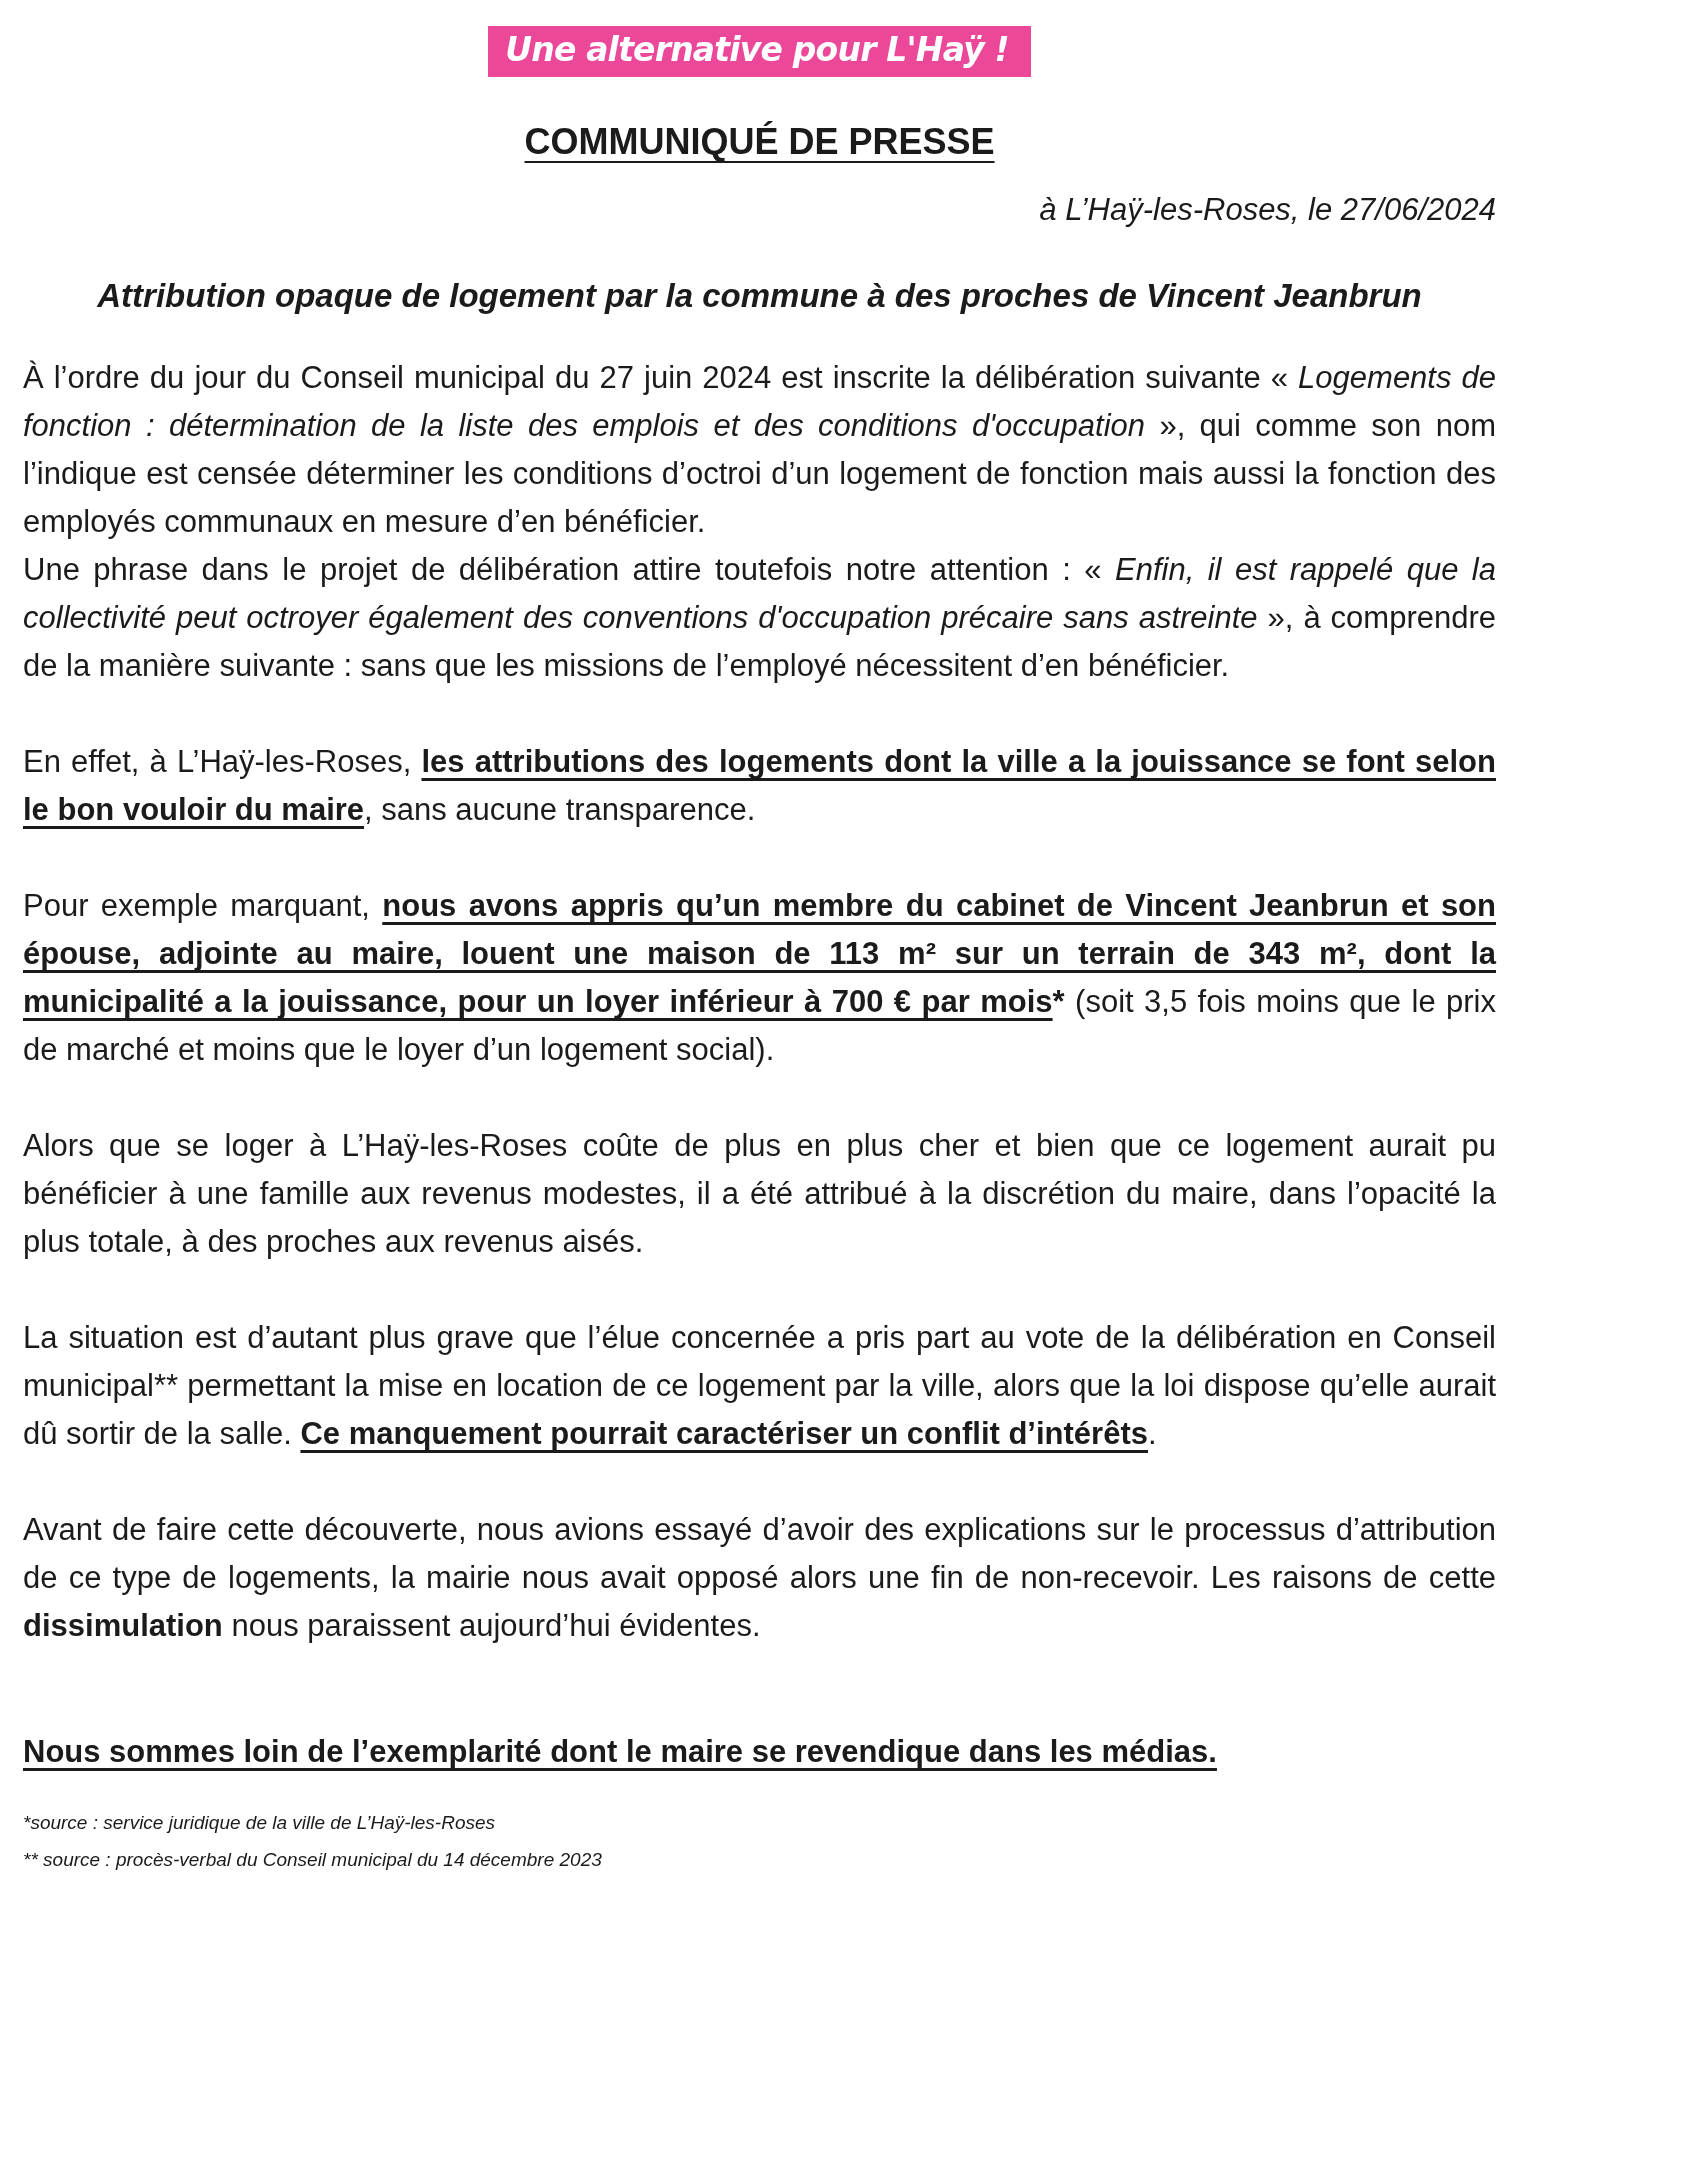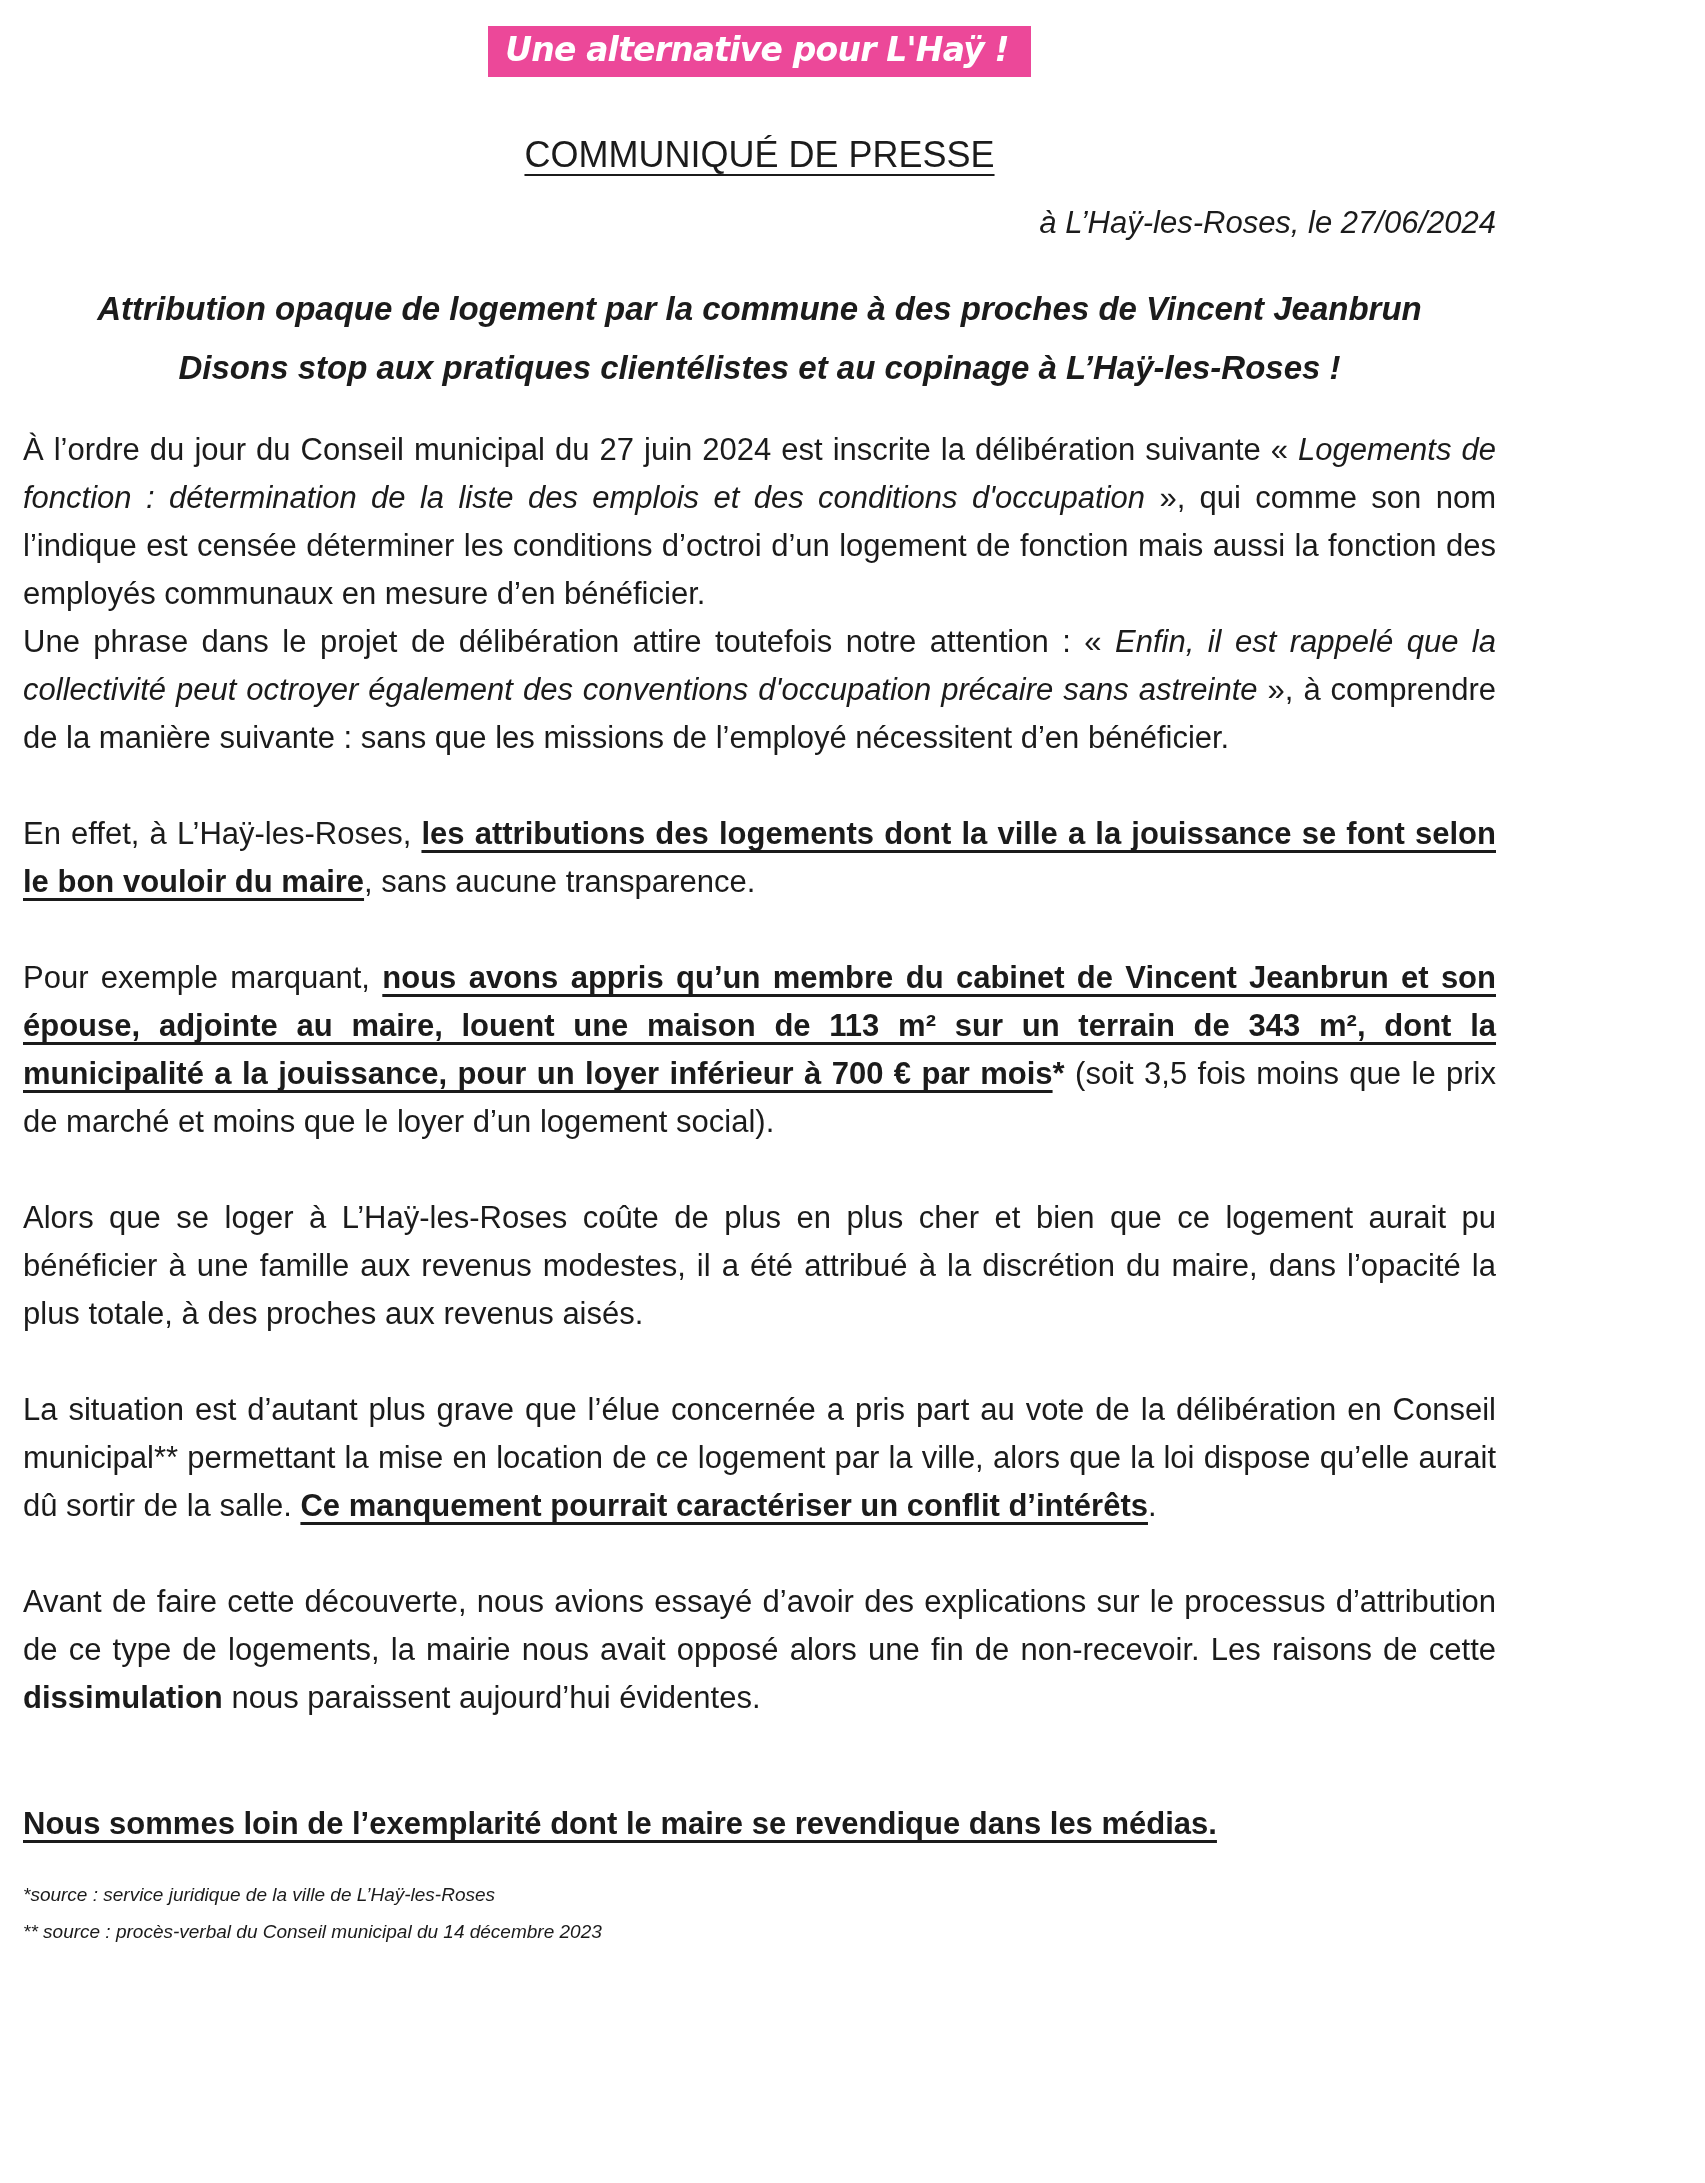--- a/index.html
+++ b/index.html
@@ -50,24 +50,24 @@
     font-size: 33px;
     line-height: 40px;
     letter-spacing: -0.8px;
     padding: 3.9px 22px 7px 17px;
     white-space: nowrap;
   }
 
   
   .press-title {
     text-align: center;
-    margin-top: 56px;
+    margin-top: 43px;
     font-size: 36px;
     line-height: 43px;
-    font-weight: normal;
+    font-weight: bold;
   }
   .press-title .u-title {
     text-decoration: underline;
     text-decoration-thickness: 2.3px;
     text-underline-offset: 7px;
     text-decoration-skip-ink: none;
   }
   .dateline {
     text-align: right;
     font-style: italic;
@@ -127,21 +127,20 @@
     </div>
 
     <div class="press-title">
       <span class="u-title">COMMUNIQUÉ DE PRESSE</span>
     </div>
 
     <div class="dateline">à L’Haÿ-les-Roses, le 27/06/2024</div>
 
     <div class="headline">
       <div>Attribution opaque de logement par la commune à des proches de Vincent Jeanbrun</div>
-      <div>Disons stop aux pratiques clientélistes et au copinage à L’Haÿ-les-Roses&nbsp;!</div>
     </div>
 
     <div class="body-text">
       <p><span>À l’ordre du jour du Conseil municipal du 27 juin 2024 est inscrite la délibération suivante «&nbsp;</span><span class="i">Logements de fonction&nbsp;: détermination de la liste des emplois et des conditions d'occupation</span><span>&nbsp;», qui comme son nom l’indique est censée déterminer les conditions d’octroi d’un logement de fonction mais aussi la fonction des employés communaux en mesure d’en bénéficier.</span></p>
       <p><span>Une phrase dans le projet de délibération attire toutefois notre attention&nbsp;: «&nbsp;</span><span class="i">Enfin, il est rappelé que la collectivité peut octroyer également des conventions d'occupation précaire sans astreinte</span><span>&nbsp;», à comprendre de la manière suivante&nbsp;: sans que les missions de l’employé nécessitent d’en bénéficier.</span></p>
       <p class="gap"><span>En effet, à L’Haÿ-les-Roses, </span><span class="b u">les attributions des logements dont la ville a la jouissance se font selon le bon vouloir du maire</span><span>, sans aucune transparence.</span></p>
       <p class="gap"><span>Pour exemple marquant, </span><span class="b u">nous avons appris qu’un membre du cabinet de Vincent Jeanbrun et son épouse, adjointe au maire, louent une maison de 113 m² sur un terrain de 343 m², dont la municipalité a la jouissance, pour un loyer inférieur à 700 € par mois</span><span class="b">*</span><span> (soit 3,5 fois moins que le prix de marché et moins que le loyer d’un logement social).</span></p>
       <p class="gap"><span>Alors que se loger à L’Haÿ-les-Roses coûte de plus en plus cher et bien que ce logement aurait pu bénéficier à une famille aux revenus modestes, il a été attribué à la discrétion du maire, dans l’opacité la plus totale, à des proches aux revenus aisés.</span></p>
       <p class="gap"><span>La situation est d’autant plus grave que l’élue concernée a pris part au vote de la délibération en Conseil municipal** permettant la mise en location de ce logement par la ville, alors que la loi dispose qu’elle aurait dû sortir de la salle. </span><span class="b u">Ce manquement pourrait caractériser un conflit d’intérêts</span><span>.</span></p>
       <p class="gap"><span>Avant de faire cette découverte, nous avions essayé d’avoir des explications sur le processus d’attribution de ce type de logements, la mairie nous avait opposé alors une fin de non-recevoir. Les raisons de cette </span><span class="b">dissimulation</span><span> nous paraissent aujourd’hui évidentes.</span></p>

